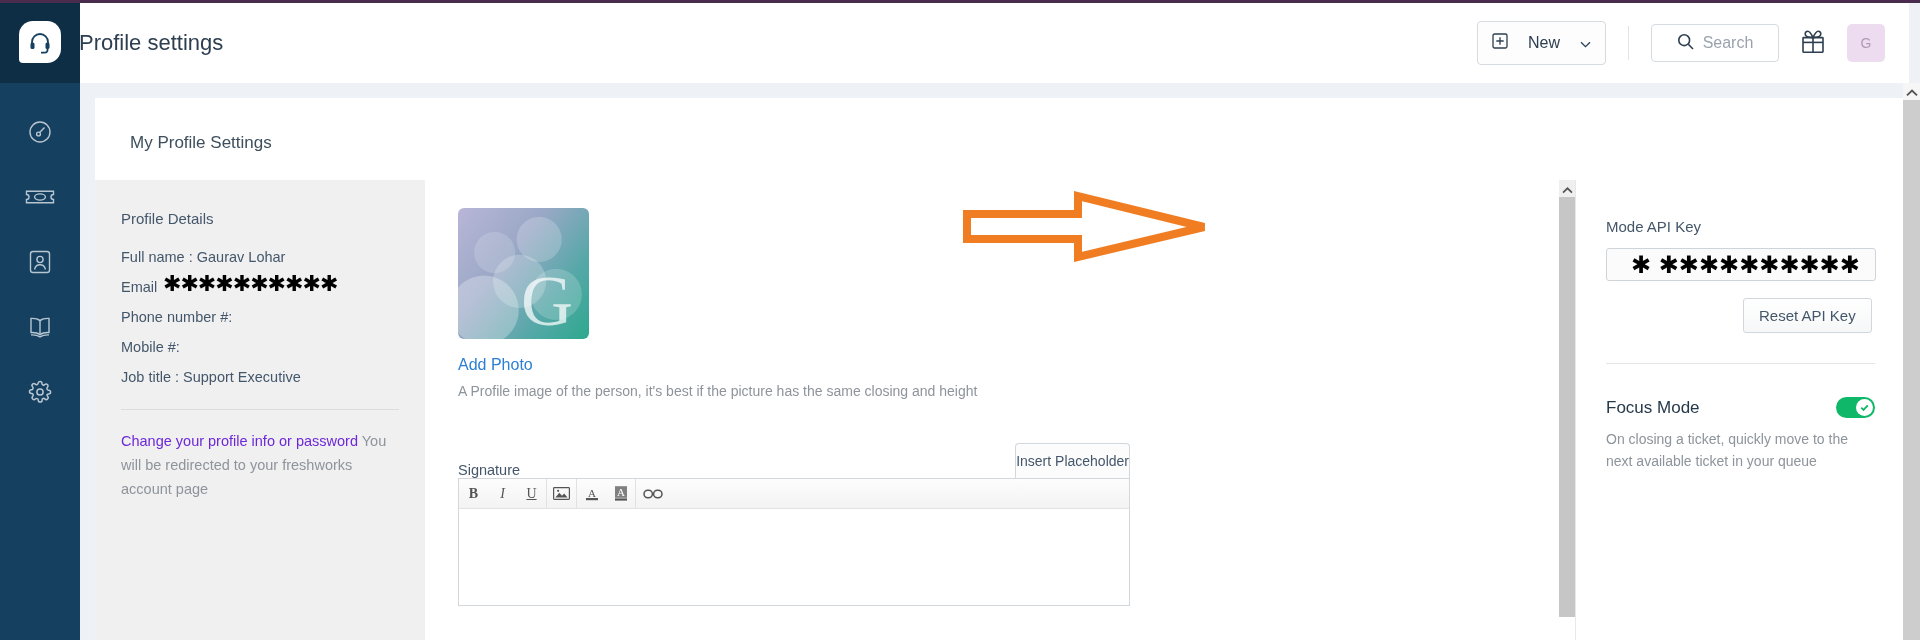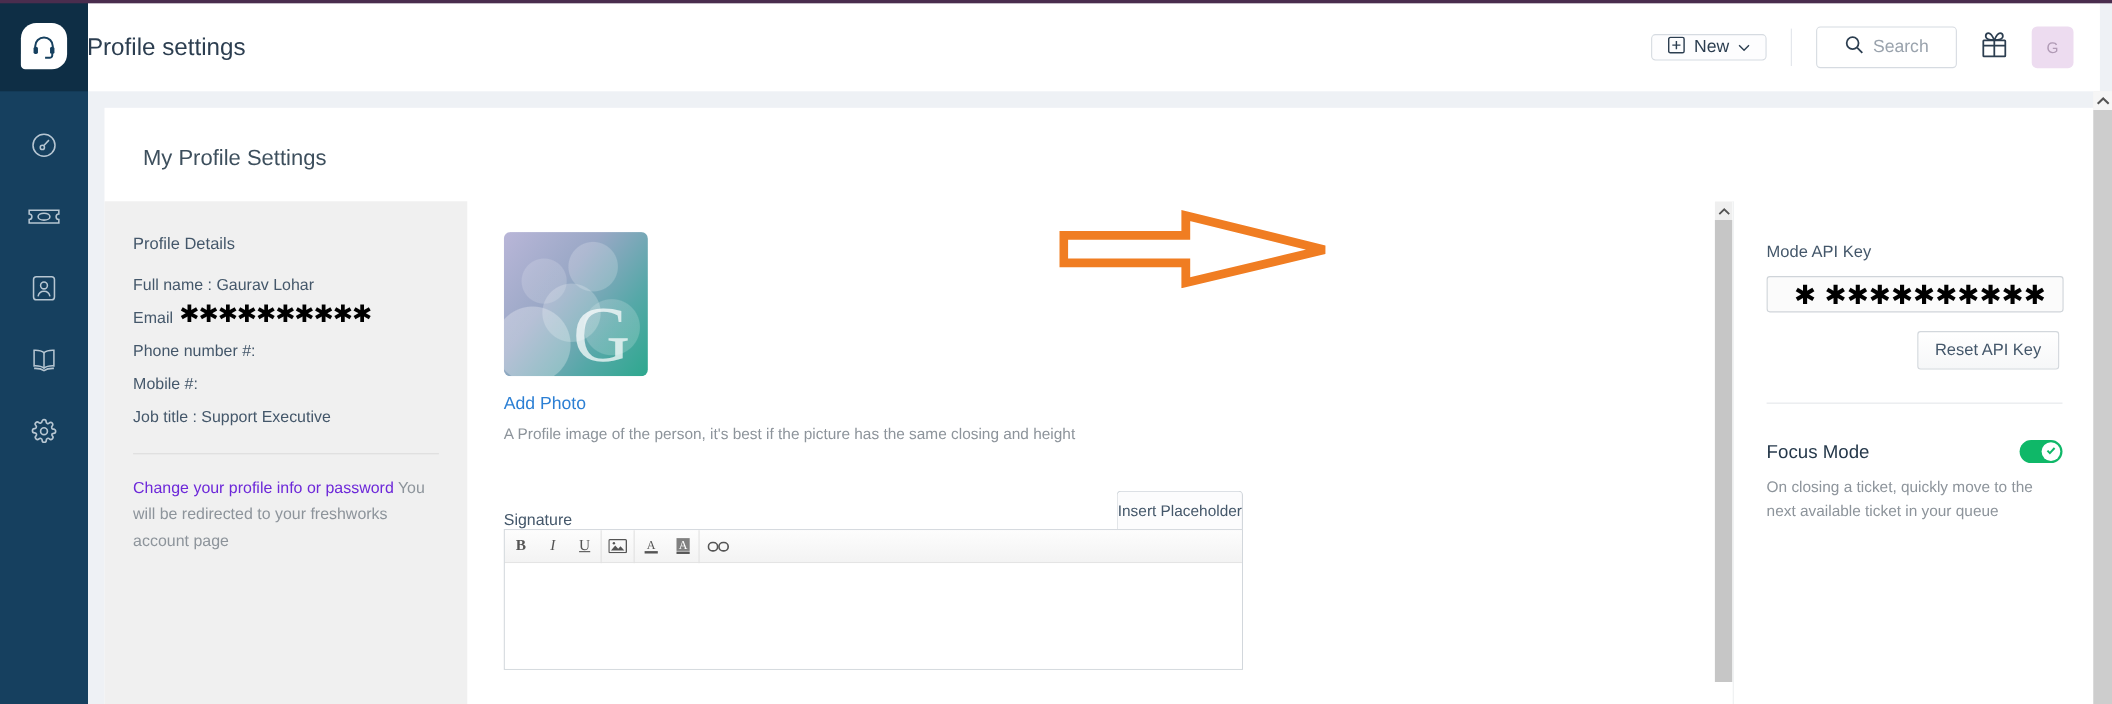--- a/index.html
+++ b/index.html
@@ -49,23 +49,23 @@
   }
   .header-title {
     margin-left: 10px;
     font-size: 22px; color: #2c3e50; font-weight: 400;
   }
   .header-right {
     margin-left: auto; display: flex; align-items: center;
     padding-right: 24px; gap: 0;
   }
   .btn-new {
-    display: flex; align-items: center; gap: 8px;
+    display: flex; align-items: center; gap: 20px;
     border: 1px solid #d6dbe1; border-radius: 4px;
-    height: 24px; padding: 0 14px;
+    height: 44px; padding: 0 14px;
     font-size: 16px; color: #2c3e50; background: #fdfdfe;
     cursor: pointer;
     margin-left: 14px;
   }
   .hdr-divider {
     width: 1px; height: 34px; background: #e1e5ea; margin: 0 22px;
   }
   .search-box {
     display: flex; align-items: center; gap: 9px;
     border: 1px solid #d6dbe1; border-radius: 4px;
@@ -88,21 +88,21 @@
     width: 1840px; height: 557px;
     background: #eef1f5;
     padding: 15px 0 0 15px;
   }
   .content-card {
     position: relative;
     width: 1810px; height: 600px;
     background: #ffffff;
   }
   .page-heading {
-    font-size: 20px; color: #3d4f5d; font-weight: 400;
+    font-size: 17px; color: #3d4f5d; font-weight: 400;
     padding: 35px 0 0 35px;
   }
 
   .cols { display: flex; margin-top: 27px; height: 520px; }
 
   
   .col-left {
     width: 330px; background: #f0f0f0; flex: none;
     padding: 30px 26px 0 26px;
   }

